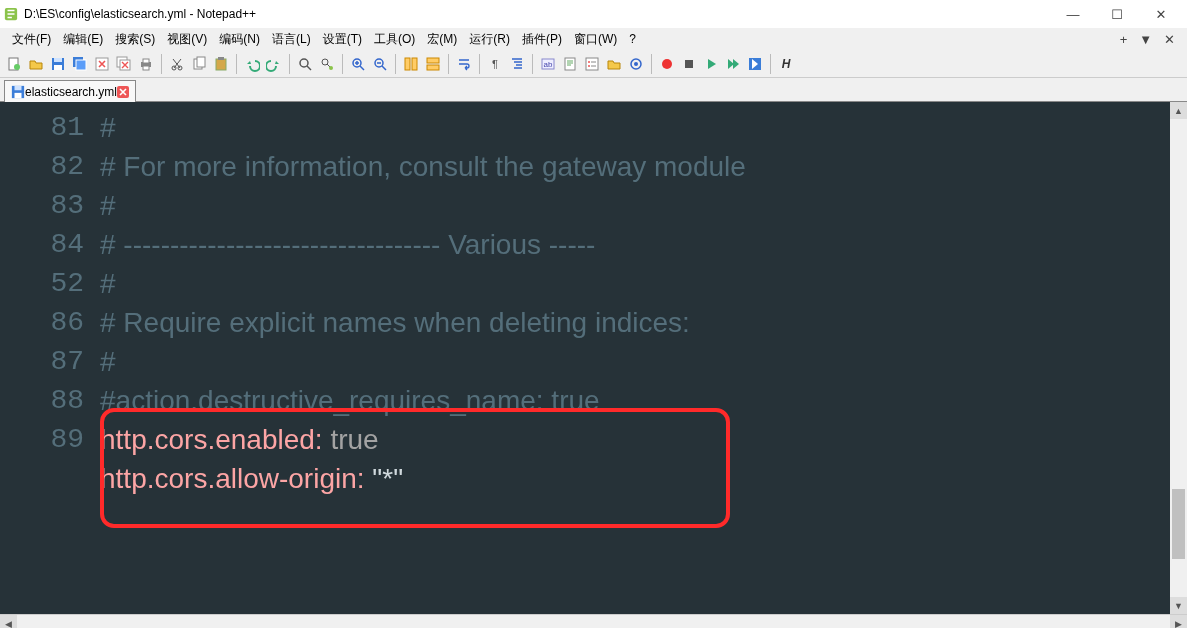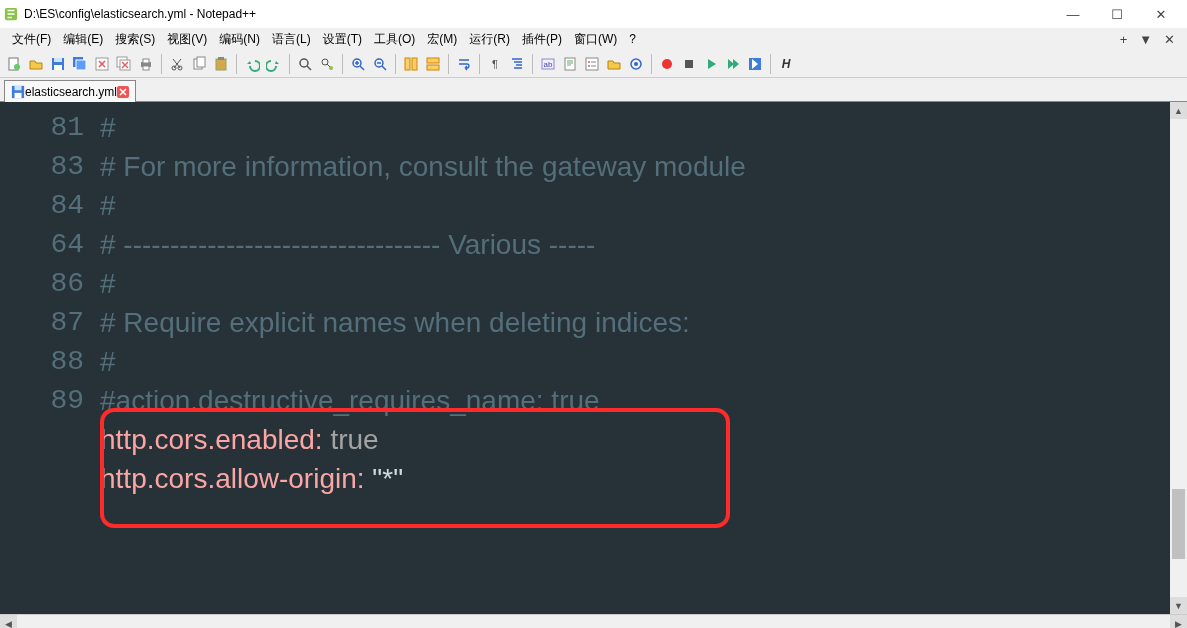--- a/index.html
+++ b/index.html
@@ -299,23 +299,24 @@
           <rect width="12" height="12" rx="2" fill="#e55"></rect>
           <path d="M3 3l6 6M9 3l-6 6" stroke="#fff" stroke-width="1.6"></path>
         </svg>
     </span>
   </div>
 </div>
 
 <div class="editor-wrap">
   <div class="gutter" id="gutter">
       <div class="ln">81</div>
+      <div class="ln">82</div>
       <div class="ln">83</div>
       <div class="ln">84</div>
-      <div class="ln">64</div>
+      <div class="ln">52</div>
       <div class="ln">86</div>
       <div class="ln">87</div>
       <div class="ln">88</div>
       <div class="ln">89</div>
     </div>
   <div class="code" id="code"><div class="row">#</div><div class="row"># For more information, consult the gateway module</div><div class="row">#</div><div class="row"># ---------------------------------- Various -----</div><div class="row">#</div><div class="row"># Require explicit names when deleting indices:</div><div class="row">#</div><div class="row">#action.destructive_requires_name: true</div><div class="row"><span class="key">http.cors.enabled:</span> <span class="val-bool">true</span></div><div class="row"><span class="key">http.cors.allow-origin:</span> <span class="val-str">"*"</span></div></div>
   <div class="highlight-box"></div>
   <div class="vscroll">
     <div class="arrow">▲</div>
     <div class="track">

